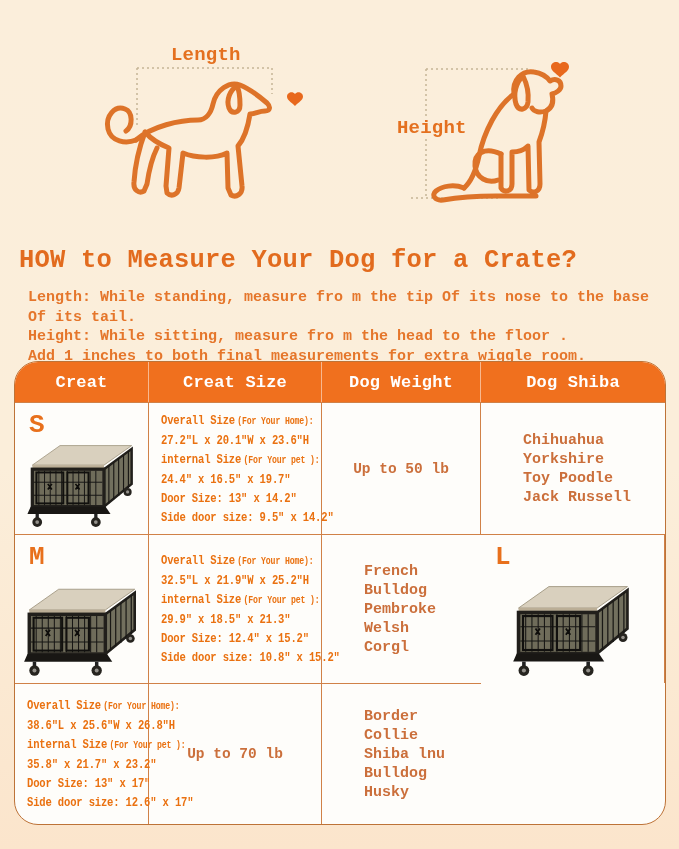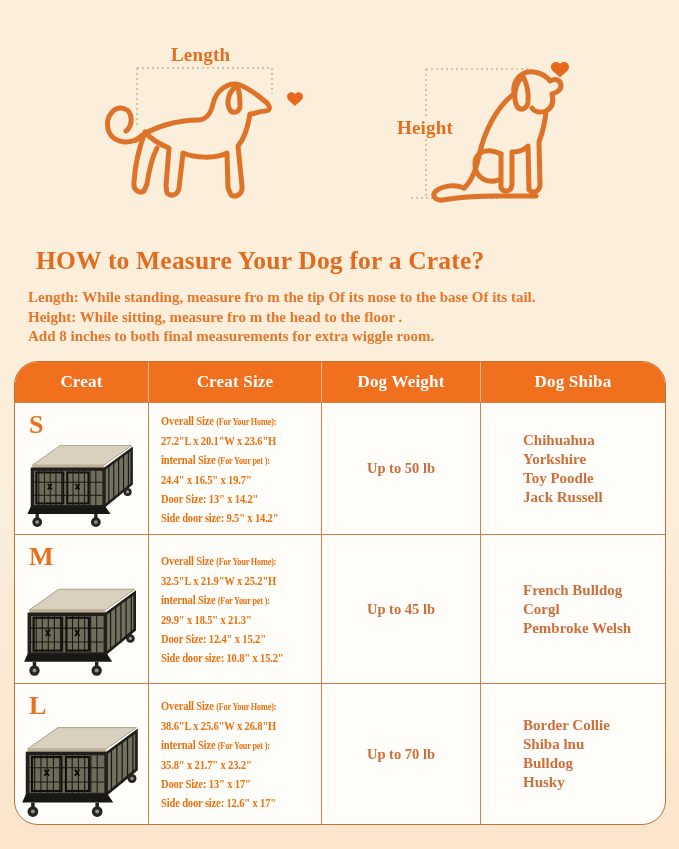--- a/index.html
+++ b/index.html
@@ -1,30 +1,30 @@
 <!DOCTYPE html>
 <html><head>
 <meta charset="utf-8">
 <style>
   html,body { margin:0; padding:0; }
   .page {
     position:relative; width:679px; height:849px; overflow:hidden;
     background:linear-gradient(180deg,#fbeedb 0%,#fbeeda 55%,#fbe5cc 100%);
-    font-family:Liberation Serif, serif;
+    font-family:Liberation Mono, monospace;
   }
   
   .dog-fig { position:absolute; }
   #standing-dog { left:90px; top:36px; width:218px; height:192px; }
   #sitting-dog  { left:383px; top:42px; width:235px; height:180px; }
   .measure-label { position:absolute; font-size:19px; font-weight:bold; color:#e4701f; letter-spacing:.2px; }
   #length-label { left:171px; top:44px; }
   #height-label { left:394px; top:117px; background:#fbeedb; padding:0 3px; }
   
   .title {
-    position:absolute; left:36px; top:246px; width:630px;
+    position:absolute; left:19px; top:246px; width:630px;
     font-size:25.5px; font-weight:bold; color:#e26b1e; letter-spacing:.2px;
   }
   .intro { position:absolute; left:28px; top:288px; width:645px;
     font-size:15px; font-weight:bold; color:#e5762b; line-height:19.5px; }
   
   .crate-table {
     position:absolute; left:14px; top:361px; width:652px; height:464px;
     display:grid; grid-template-columns:134px 173px 159px 1fr; grid-template-rows:40px 132px 149px 1fr;
     border:1.5px solid #bd7338; border-radius:24px; overflow:hidden;
     background:#fefdfa; box-sizing:border-box;
@@ -83,21 +83,21 @@
       <path d="M81,146 C71,142 59,144 53,149 C48,153 52,159 60,158 C77,155 97,154 113,154 L153,154"></path>
     </g>
     <path fill="#e8681c" d="M177,22 c-2.8,-3.9 -9,-1.7 -9,2.8 c0,3.9 4.5,6.2 9,10.7 c4.5,-4.5 9,-6.8 9,-10.7 c0,-4.5 -6.2,-6.7 -9,-2.8"></path>
   </svg>
   <div class="measure-label" id="height-label">Height</div>
 
   <div class="title">HOW to Measure Your Dog for a Crate?</div>
   <div class="intro">
     <div>Length: While standing, measure fro m the tip Of its nose to the base Of its tail.</div>
     <div>Height: While sitting, measure fro m the head to the floor .</div>
-    <div>Add 8 inches to both final measurements for extra wiggle room.</div>
+    <div>Add 1 inches to both final measurements for extra wiggle room.</div>
   </div>
 
   <div class="crate-table">
 
     <div class="hcell hdiv">Creat</div>
     <div class="hcell hdiv">Creat Size</div>
     <div class="hcell hdiv">Dog Weight</div>
     <div class="hcell">Dog Shiba</div>
 
     <div class="tcell c1 row-s">
@@ -203,25 +203,24 @@
       </svg>
     </div>
     <div class="tcell c2">
       <div class="sline"><span>Overall Size</span><span class="sm">(For Your Home):</span></div>
       <div class="sline">32.5"L x 21.9"W x 25.2"H</div>
       <div class="sline"><span>internal Size</span><span class="sm">(For Your pet ):</span></div>
       <div class="sline">29.9" x 18.5" x 21.3"</div>
       <div class="sline">Door Size: 12.4" x 15.2"</div>
       <div class="sline">Side door size: 10.8" x 15.2"</div>
     </div>
-    <div class="tcell c3">Up to 45 lb</div>
     <div class="tcell c4">
       <div>French Bulldog</div>
+      <div>Pembroke Welsh</div>
       <div>Corgl</div>
-      <div>Pembroke Welsh</div>
     </div>
 
     <div class="tcell c1 row-l">
       <div class="letter">L</div>
       <svg class="crate" viewBox="0 0 140 118">
         <polygon points="9,37 97,37 131,13 43,13" fill="#d9d0be" stroke="#a09680" stroke-width="1"></polygon>
         <polygon points="9,37 97,37 97,42 9,42" fill="#bbae96"></polygon>
         <polygon points="97,42 131,17 131,60 97,88" fill="#72705e" stroke="#211f1b" stroke-width="3"></polygon>
         <g stroke="#191815" stroke-width="1.4">
           <line x1="103" y1="38" x2="103" y2="84"></line>

